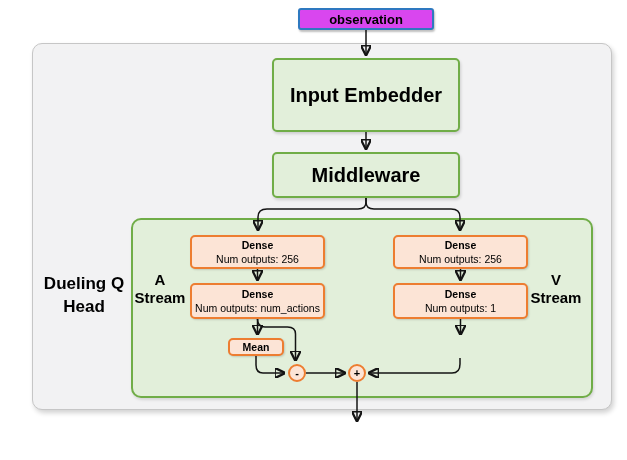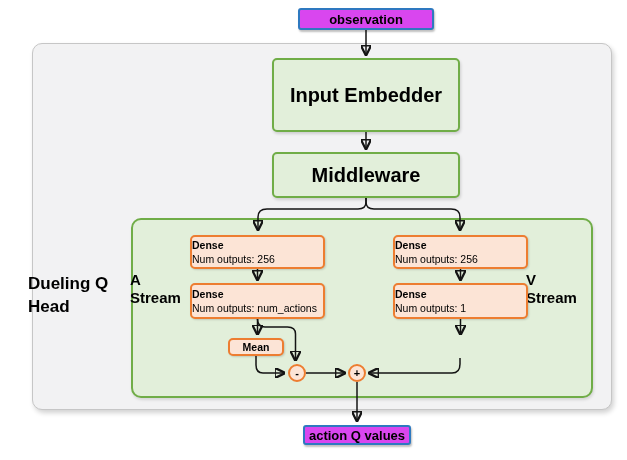--- a/index.html
+++ b/index.html
@@ -2,21 +2,21 @@
 <html><head>
 <meta charset="utf-8">
 <style>
   html,body{margin:0;padding:0;background:#ffffff;}
   .canvas{
     position:relative;width:627px;height:460px;background:#ffffff;overflow:hidden;
     font-family:"Liberation Sans","DejaVu Sans",sans-serif;color:#000;
   }
   .abs{position:absolute;box-sizing:border-box;}
   .center{display:flex;align-items:center;justify-content:center;text-align:center;}
-  .col{display:flex;flex-direction:column;align-items:flex-start;justify-content:center;text-align:center;}
+  .col{display:flex;flex-direction:column;align-items:center;justify-content:center;text-align:center;}
 
   
   .gray-box{
     left:32px;top:43px;width:580px;height:367px;
     background:#f2f2f3;border:1.5px solid #c6c6c6;border-radius:10px;
     box-shadow:2px 3px 5px rgba(0,0,0,0.18);
     z-index:0;
   }
   .inner-green{
     left:131px;top:218px;width:462px;height:180px;
@@ -127,15 +127,14 @@
     <span>Num outputs: 1</span>
   </div>
 
   <div class="abs node orange-node center t" style="left:228px;top:338px;width:56px;height:18px;font-weight:bold;">Mean</div>
 
 
   <div class="abs op-circle center" style="left:288px;top:364px;">-</div>
 
   <div class="abs op-circle center" style="left:348px;top:364px;">+</div>
 
-  <div class="abs node blue-node center" style="left:303px;top:425px;width:108px;height:20px;">action Q values</div>
 
 </div>
 
 </body></html>

